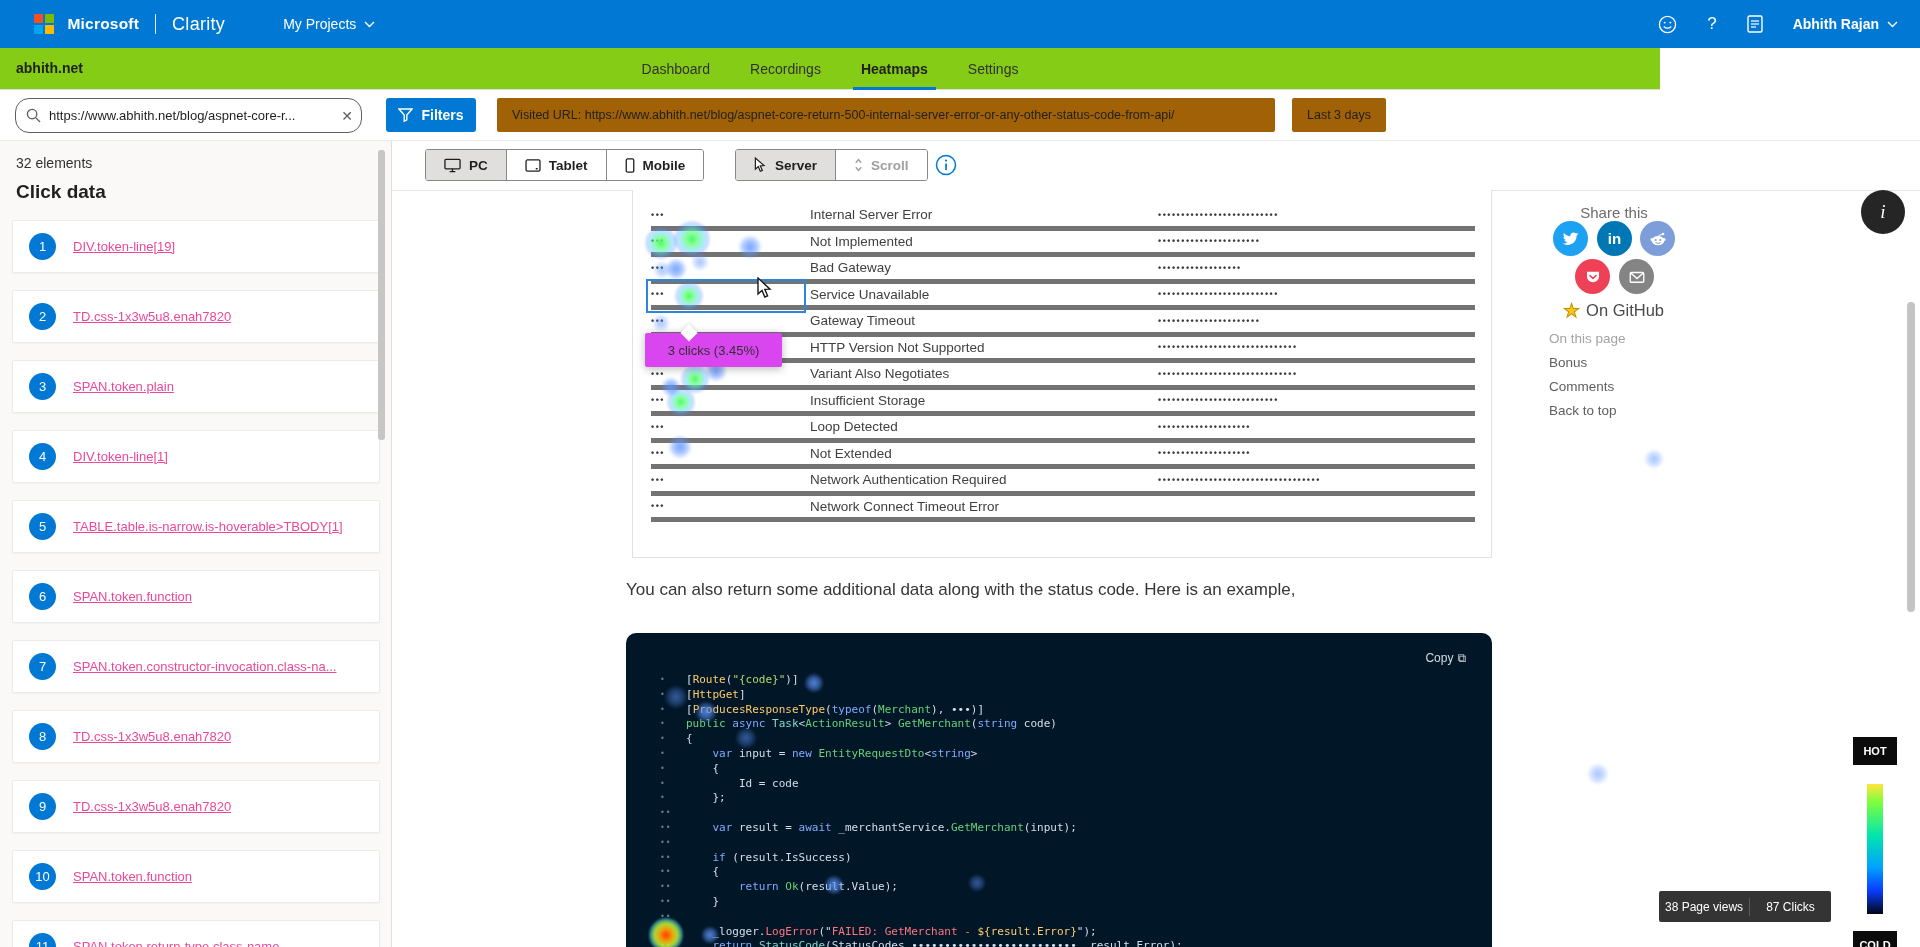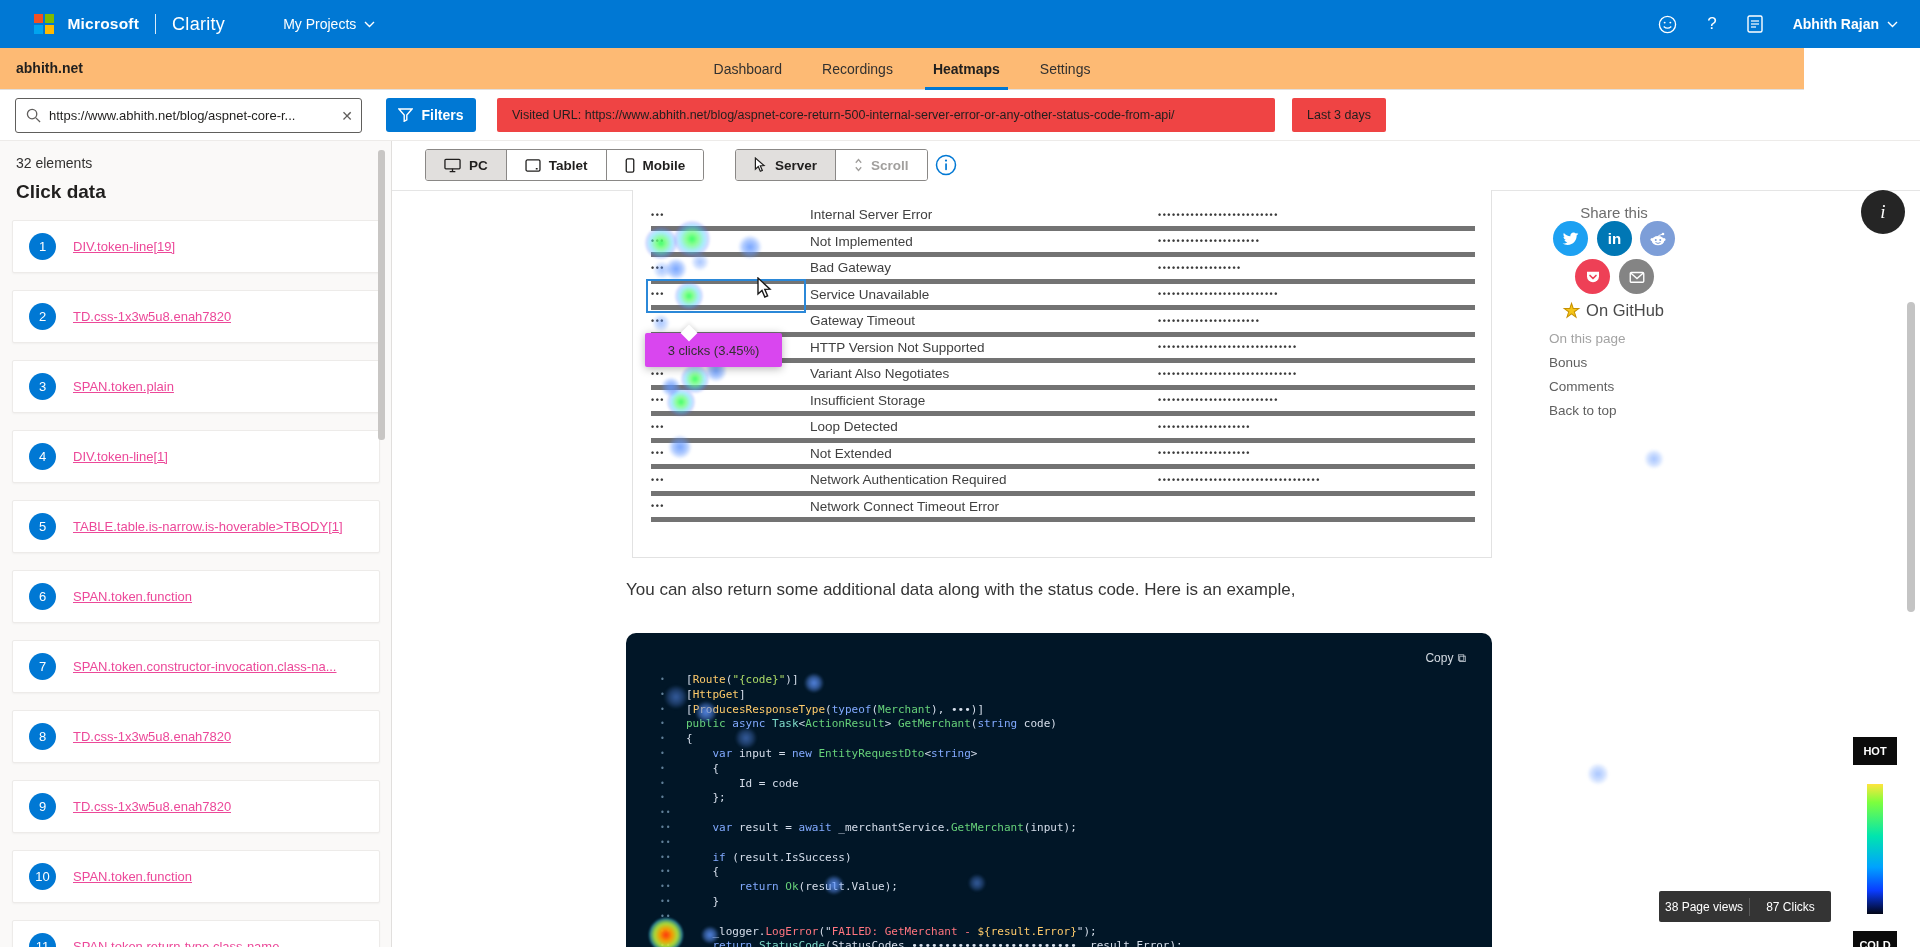--- a/index.html
+++ b/index.html
@@ -16,34 +16,34 @@
   .ms-logo i:nth-child(3){background:#00a4ef}.ms-logo i:nth-child(4){background:#ffb900}
   .brand-ms { font-size:15.5px; font-weight:600; letter-spacing:.2px; }
   .brand-div { width:1px; height:20px; background:rgba(255,255,255,.85); margin:0 6px; }
   .brand-clarity { font-size:18px; font-weight:400; letter-spacing:.3px; }
   .projects-btn { display:flex; align-items:center; gap:8px; margin-left:48px; background:none; border:none; color:#fff; font-size:14px; font-family:inherit; cursor:pointer; }
   .tb-right { display:flex; align-items:center; gap:30px; }
   .tb-icon-btn { background:none; border:none; color:#fff; cursor:pointer; display:flex; align-items:center; font-size:17px; font-family:inherit; }
   .user-btn { display:flex; align-items:center; gap:8px; background:none; border:none; color:#fff; font-size:14px; font-weight:600; font-family:inherit; cursor:pointer; }
 
   
-  .projectbar { position:absolute; left:0; top:48px; width:1804px; height:42px; background:#fdba74; border-bottom:1px solid #e1dfdd; z-index:40; }
+  .projectbar { position:absolute; left:0; top:48px; width:1660px; height:42px; background:#84cc16; border-bottom:1px solid #e1dfdd; z-index:40; }
   .project-name { position:absolute; left:16px; top:12px; font-size:14px; font-weight:700; color:#201f1e; }
   .tabs { position:absolute; left:0; top:0; width:100%; height:42px; display:flex; justify-content:center; align-items:stretch; gap:36px; }
   .tab { display:flex; align-items:center; font-size:14px; color:#323130; cursor:pointer; position:relative; padding:12px 2px; }
   .tab.active { font-weight:700; color:#201f1e; }
   .tab.active::after { content:""; position:absolute; left:-6px; right:-6px; bottom:0; height:3px; background:#0078d4; }
 
   
   .filterbar { position:absolute; left:0; top:90px; width:1920px; height:51px; background:#fff; border-bottom:1px solid #edebe9; z-index:40; }
-  .searchbox { position:absolute; left:15px; top:8px; width:347px; height:35px; border:1px solid #605e5c; border-radius:3px; background:#fff; display:flex; align-items:center; padding:0 8px 0 10px; gap:8px; }
+  .searchbox { position:absolute; left:15px; top:8px; width:347px; height:35px; border:1px solid #605e5c; border-radius:14px; background:#fff; display:flex; align-items:center; padding:0 8px 0 10px; gap:8px; }
   .search-text { flex:1; font-size:13px; color:#201f1e; white-space:nowrap; overflow:hidden; }
   .clear-btn { background:none; border:none; color:#605e5c; font-size:14px; cursor:pointer; }
   .filters-btn { position:absolute; left:386px; top:8px; width:90px; height:34px; background:#0078d4; color:#fff; border:none; border-radius:3px; font-size:14px; font-weight:600; font-family:inherit; display:flex; align-items:center; justify-content:center; gap:8px; cursor:pointer; }
-  .chip { position:absolute; top:8px; height:34px; background:#ef4444; border-radius:2px; display:flex; align-items:center; padding:0 15px; font-size:12.5px; color:#201f1e; white-space:nowrap; }
+  .chip { position:absolute; top:8px; height:34px; background:#a16207; border-radius:2px; display:flex; align-items:center; padding:0 15px; font-size:12.5px; color:#201f1e; white-space:nowrap; }
   .chip.visited { left:497px; width:778px; }
   .chip.range { left:1292px; cursor:pointer; }
 
   
   .sidebar { position:absolute; left:0; top:141px; width:392px; height:806px; background:#faf9f8; border-right:1px solid #e1dfdd; overflow:hidden; z-index:30; }
   .elements-count { position:absolute; left:16px; top:14px; font-size:14px; color:#323130; }
   .click-heading { position:absolute; left:16px; top:40px; font-size:19px; font-weight:700; color:#201f1e; }
   .click-list { position:absolute; left:0; top:0; width:100%; height:100%; }
   .element-card { position:absolute; left:12px; width:368px; height:53px; background:#fff; border:1px solid #edebe9; border-radius:2px; box-shadow:0 1px 2px rgba(0,0,0,.04); display:flex; align-items:center; gap:17px; padding-left:16px; cursor:pointer; }
   .rank-badge { width:27px; height:27px; border-radius:50%; background:#0078d4; color:#fff; font-size:13px; display:flex; align-items:center; justify-content:center; flex:none; }

